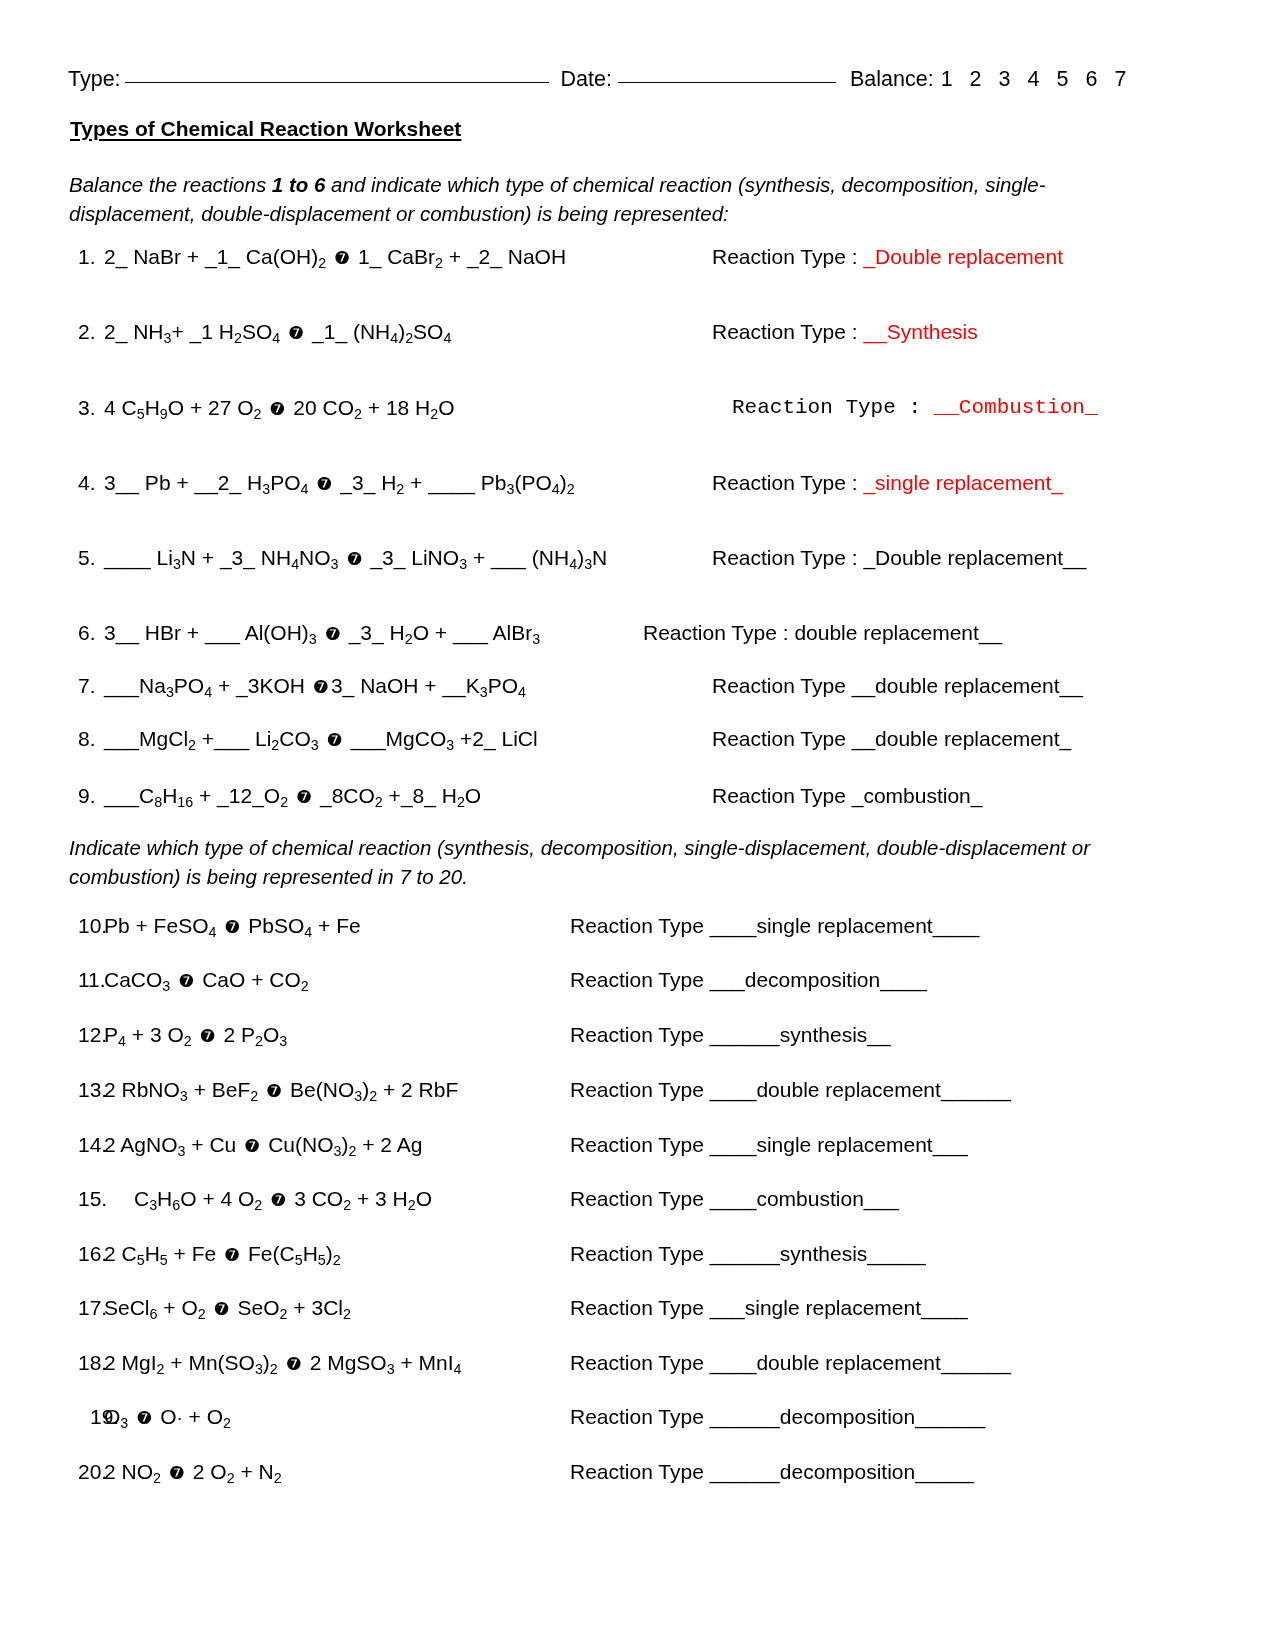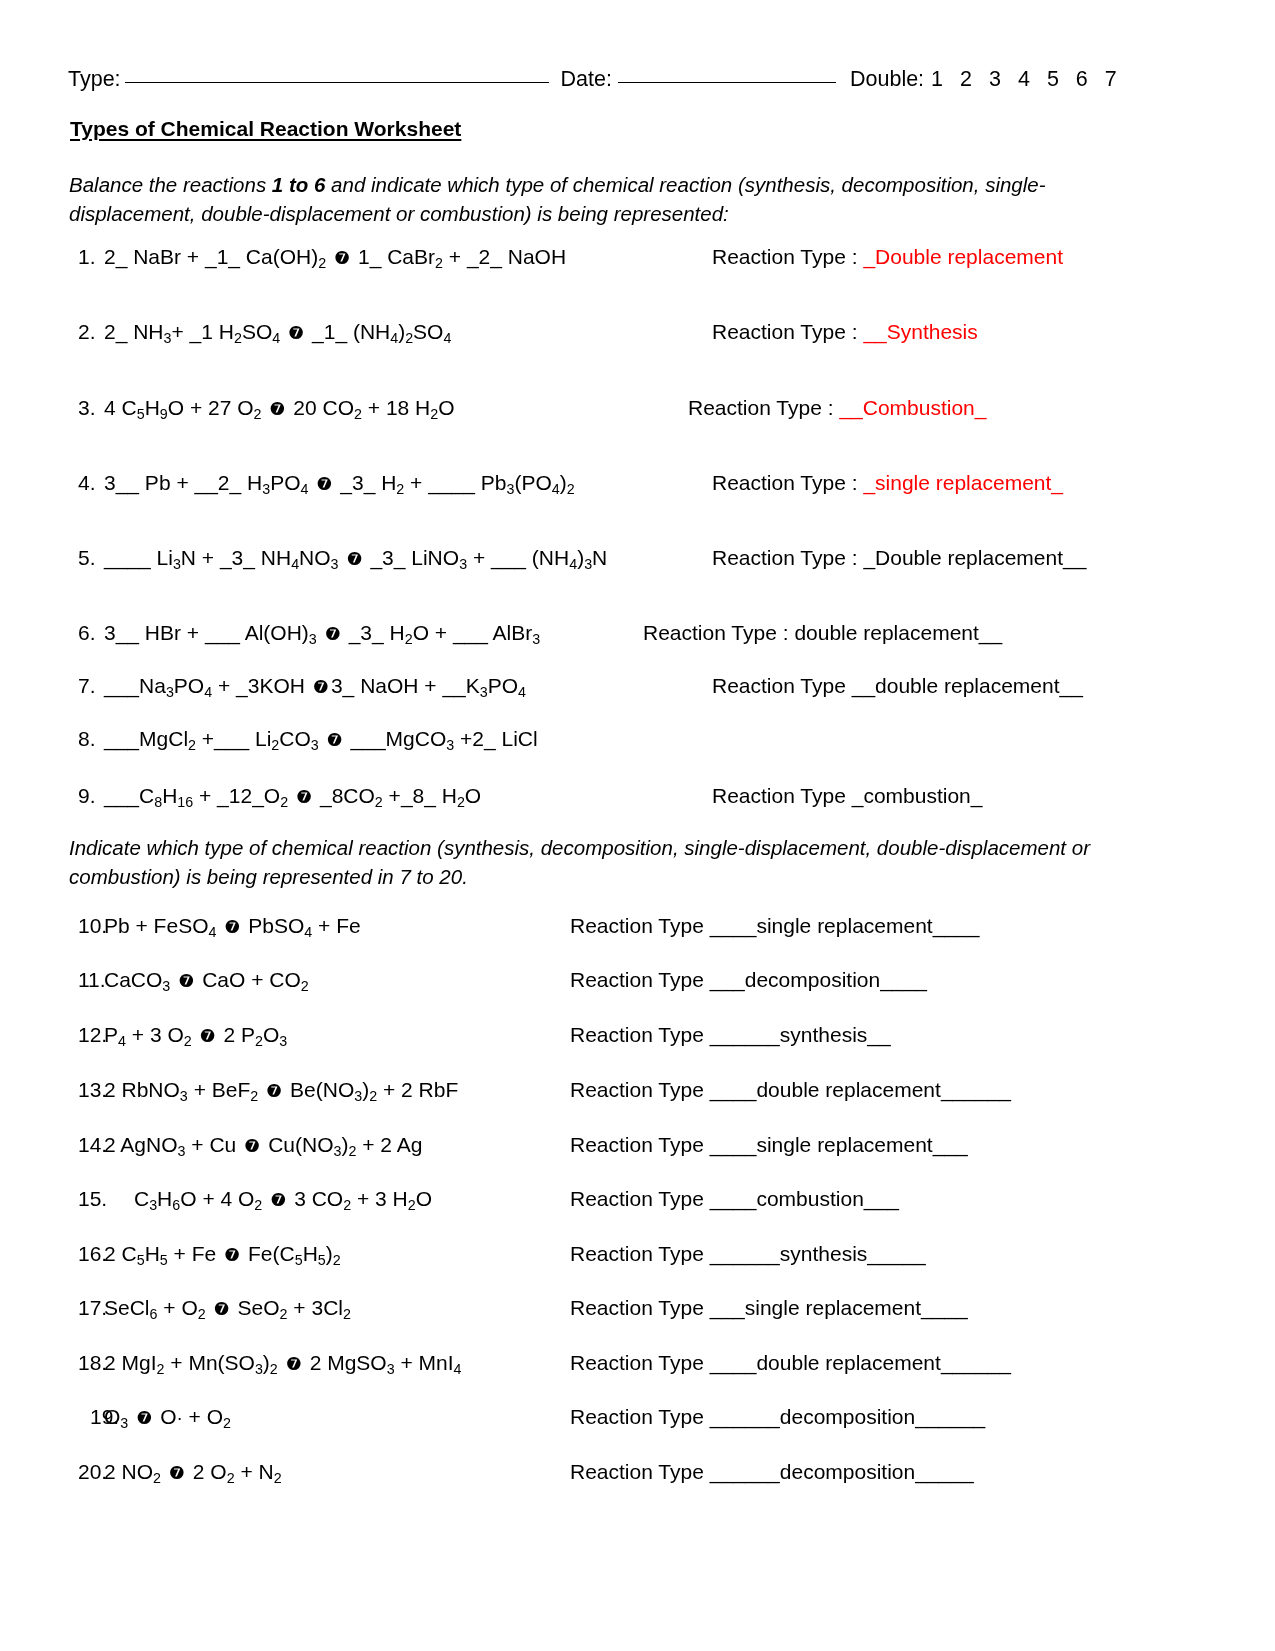--- a/index.html
+++ b/index.html
@@ -116,21 +116,21 @@
 </head>
 <body>
 
 <div class="page">
 
   <div class="hdr">
     <span class="lbl">Type:</span>
     <span class="rule rule-name"></span>
     <span class="lbl">Date:</span>
     <span class="rule rule-date"></span>
-    <span class="lbl">Double:</span>
+    <span class="lbl">Balance:</span>
     <span class="periods">
       <span>1</span>
       <span>2</span>
       <span>3</span>
       <span>4</span>
       <span>5</span>
       <span>6</span>
       <span>7</span>
     </span>
   </div>
@@ -150,21 +150,21 @@
         <span class="rt" style="left: 712px;"><span>Reaction Type : </span><span class="ans-red"><span>_</span><span>Double replacement</span><span></span></span></span>
       </div>
       <div class="row" style="top: 317px;">
         <span class="num" style="left: 78px;">2.</span>
         <span class="eq" style="left: 104px;">2_ NH<sub>3</sub>+ _1 H<sub>2</sub>SO<sub>4</sub> <span class="arrow">❼</span> _1_ (NH<sub>4</sub>)<sub>2</sub>SO<sub>4</sub></span>
         <span class="rt" style="left: 712px;"><span>Reaction Type : </span><span class="ans-red"><span>__</span><span>Synthesis</span><span></span></span></span>
       </div>
       <div class="row" style="top: 393px;">
         <span class="num" style="left: 78px;">3.</span>
         <span class="eq" style="left: 104px;">4 C<sub>5</sub>H<sub>9</sub>O + 27 O<sub>2</sub> <span class="arrow">❼</span> 20 CO<sub>2</sub> + 18 H<sub>2</sub>O</span>
-        <span class="rt" style="left: 688px;"><span>Reaction Type : </span><span class="ans-red"><span>__</span><span>Combustion</span><span>_</span></span></span>
+        <span class="rt" style="left: 732px; font-family: Liberation Mono, monospace;"><span>Reaction Type : </span><span class="ans-red"><span>__</span><span>Combustion</span><span>_</span></span></span>
       </div>
       <div class="row" style="top: 468px;">
         <span class="num" style="left: 78px;">4.</span>
         <span class="eq" style="left: 104px;">3__ Pb + __2_ H<sub>3</sub>PO<sub>4</sub> <span class="arrow">❼</span> _3_ H<sub>2</sub> + ____ Pb<sub>3</sub>(PO<sub>4</sub>)<sub>2</sub></span>
         <span class="rt" style="left: 712px;"><span>Reaction Type : </span><span class="ans-red"><span>_</span><span>single replacement</span><span>_</span></span></span>
       </div>
       <div class="row" style="top: 543px;">
         <span class="num" style="left: 78px;">5.</span>
         <span class="eq" style="left: 104px;">____ Li<sub>3</sub>N + _3_ NH<sub>4</sub>NO<sub>3</sub> <span class="arrow">❼</span> _3_ LiNO<sub>3</sub> + ___ (NH<sub>4</sub>)<sub>3</sub>N</span>
         <span class="rt" style="left: 712px;"><span>Reaction Type : </span><span class="ans-blk"><span>_</span><span>Double replacement</span><span>__</span></span></span>
@@ -175,20 +175,21 @@
         <span class="rt" style="left: 643px;"><span>Reaction Type : </span><span class="ans-blk"><span></span><span>double replacement</span><span>__</span></span></span>
       </div>
       <div class="row" style="top: 671px;">
         <span class="num" style="left: 78px;">7.</span>
         <span class="eq" style="left: 104px;">___Na<sub>3</sub>PO<sub>4</sub> + _3KOH <span class="arrow">❼</span>3_ NaOH + __K<sub>3</sub>PO<sub>4</sub></span>
         <span class="rt" style="left: 712px;"><span>Reaction Type </span><span class="ans-blk"><span>__</span><span>double replacement</span><span>__</span></span></span>
       </div>
       <div class="row" style="top: 724px;">
         <span class="num" style="left: 78px;">8.</span>
         <span class="eq" style="left: 104px;">___MgCl<sub>2</sub> +___ Li<sub>2</sub>CO<sub>3</sub> <span class="arrow">❼</span> ___MgCO<sub>3</sub> +2_ LiCl</span>
+        <span class="rt" style="left: 712px;"><span>Reaction Type </span><span class="ans-blk"><span>__</span><span>double replacement</span><span>_</span></span></span>
       </div>
       <div class="row" style="top: 781px;">
         <span class="num" style="left: 78px;">9.</span>
         <span class="eq" style="left: 104px;">___C<sub>8</sub>H<sub>16</sub> + _12_O<sub>2</sub> <span class="arrow">❼</span> _8CO<sub>2</sub> +_8_ H<sub>2</sub>O</span>
         <span class="rt" style="left: 712px;"><span>Reaction Type </span><span class="ans-blk"><span>_</span><span>combustion</span><span>_</span></span></span>
       </div>
       <div class="row" style="top: 911px;">
         <span class="num" style="left: 78px;">10.</span>
         <span class="eq" style="left: 104px;">Pb + FeSO<sub>4</sub> <span class="arrow">❼</span> PbSO<sub>4</sub> + Fe</span>
         <span class="rt" style="left: 570px;"><span>Reaction Type </span><span class="ans-blk"><span>____</span><span>single replacement</span><span>____</span></span></span>

